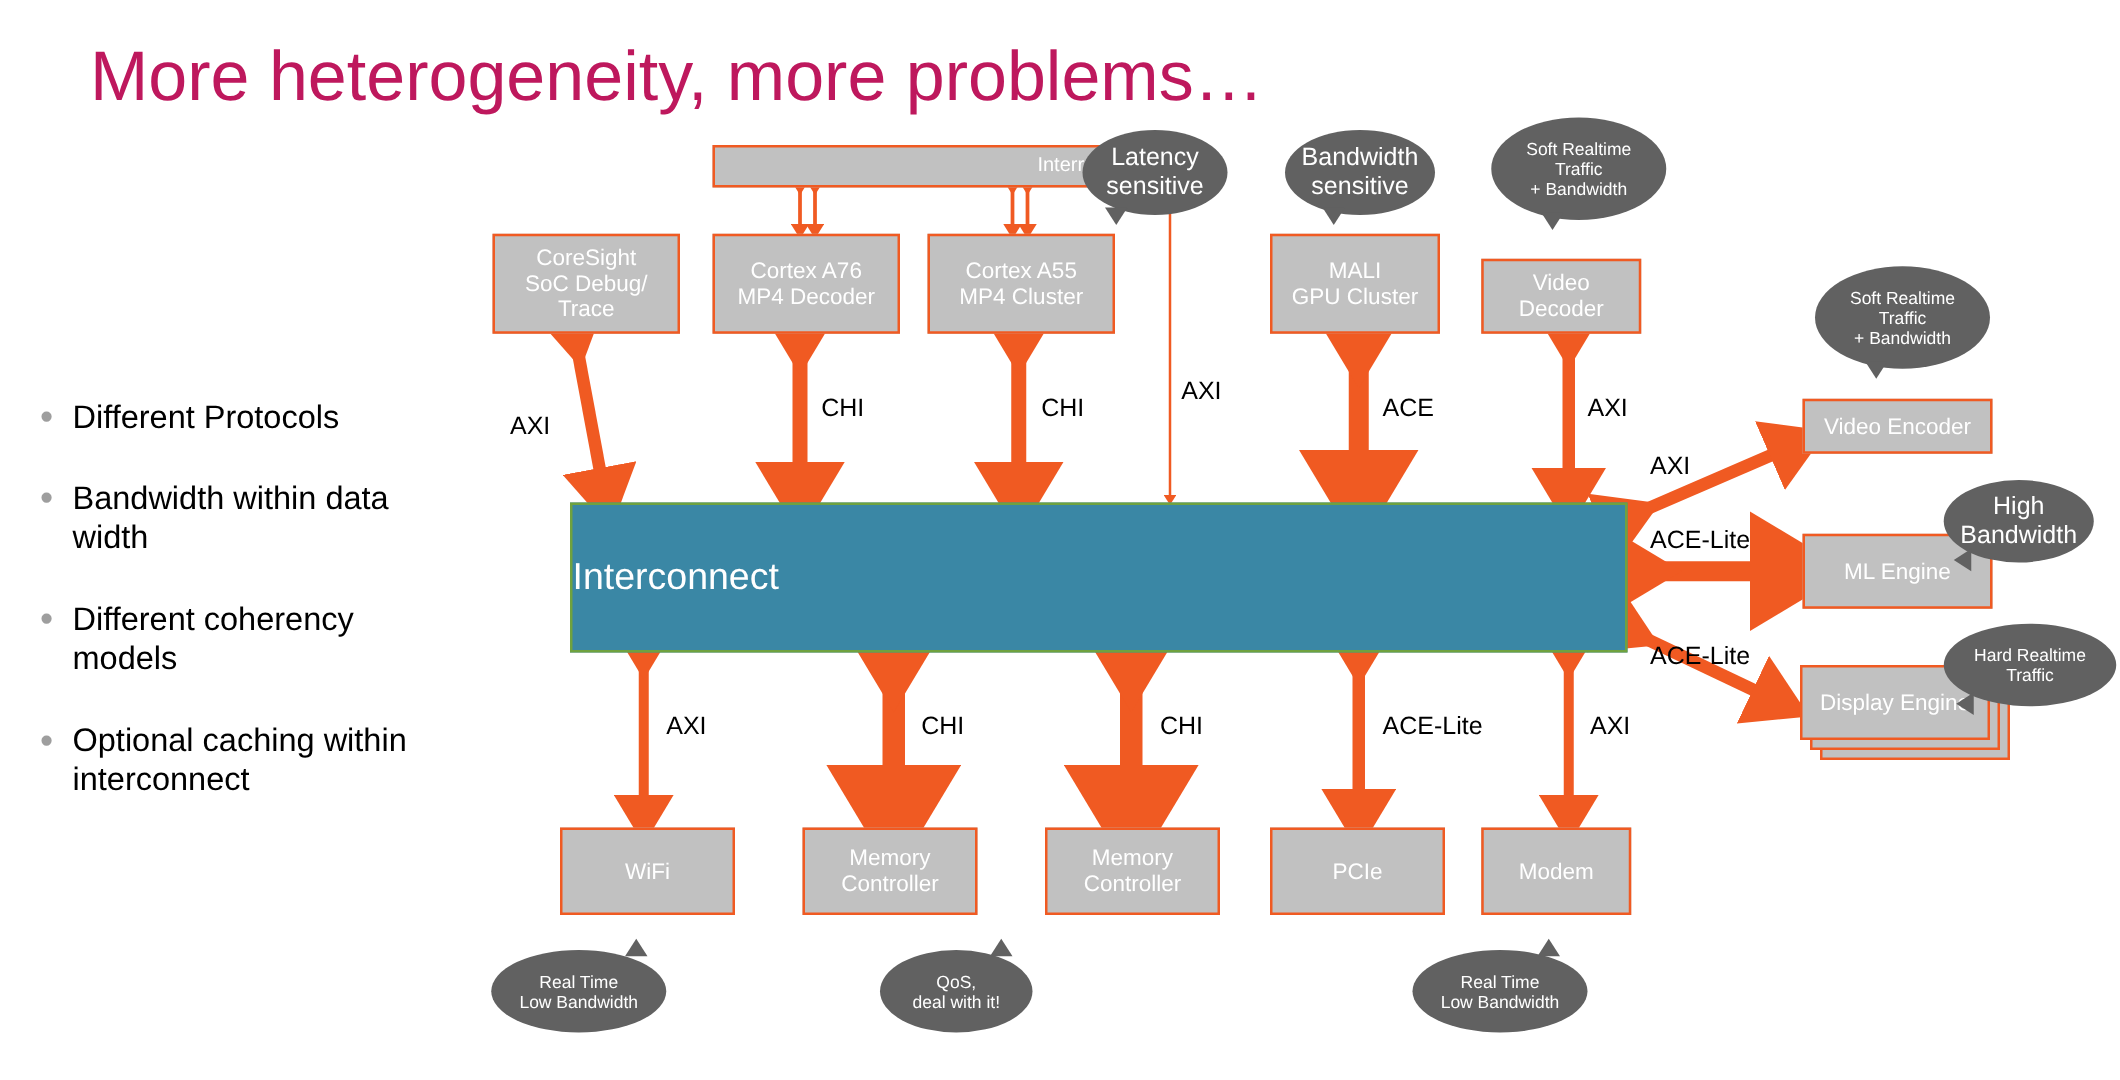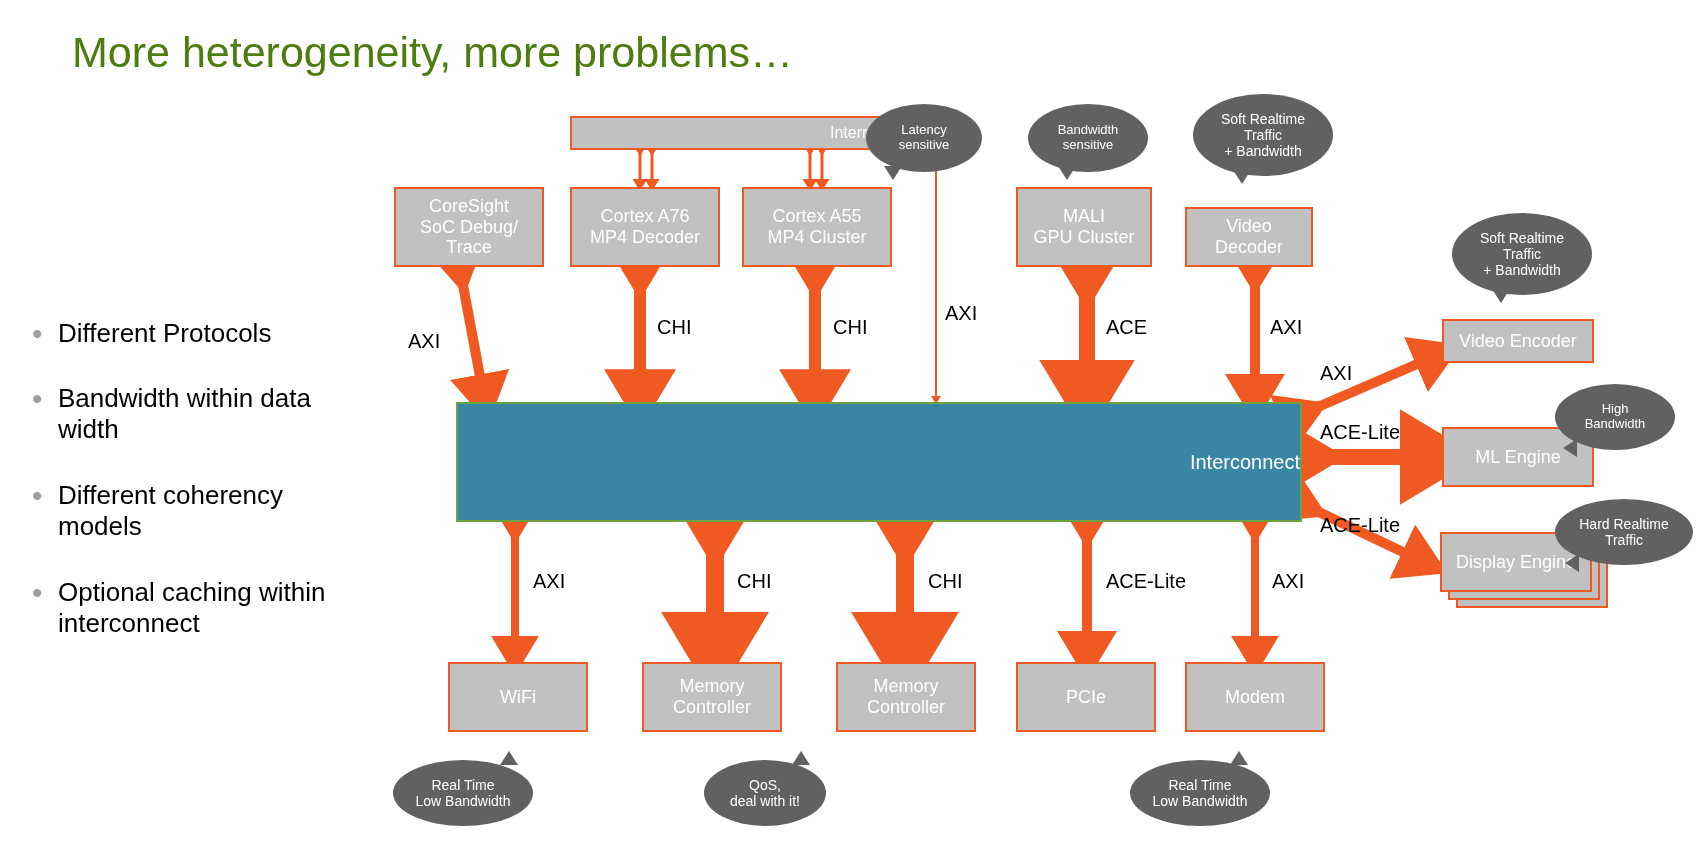--- a/index.html
+++ b/index.html
@@ -8,23 +8,23 @@
     width: 1696px;
     height: 864px;
     font-family: Arial, Helvetica, sans-serif;
     background: #fff;
     overflow: hidden;
   }
   .title {
     position: absolute;
     left: 72px;
     top: 28px;
-    font-size: 43px;
+    font-size: 56px;
     font-weight: 400;
-    color: #4d7c0f;
+    color: #be185d;
   }
   .bullet {
     position: absolute;
     left: 58px;
     width: 310px;
     font-size: 26px;
     color: #000;
     line-height: 1.18;
   }
   .dot {
@@ -47,39 +47,39 @@
     line-height: 1.15;
     box-sizing: border-box;
     padding: 4px 6px;
   }
   .interconnect {
     position: absolute;
     background: #3a87a5;
     border: 2px solid #6fa23f;
     display: flex;
     align-items: center;
-    justify-content: flex-end;
+    justify-content: flex-start;
     color: #fff;
-    font-size: 20px;
+    font-size: 30px;
   }
   .stack-shadow {
     position: absolute;
     background: #c1c1c1;
     border: 2px solid #f05a22;
     box-sizing: border-box;
   }
   .bubble {
     position: absolute;
     background: #616161;
     border-radius: 50%;
     display: flex;
     align-items: center;
     justify-content: center;
     color: #fff;
-    font-size: 13px;
+    font-size: 20px;
     line-height: 1.15;
     text-align: center;
     padding: 6px;
     box-sizing: border-box;
   }
   .tail {
     position: absolute;
     width: 0;
     height: 0;
   }
@@ -187,21 +187,21 @@
     <span style="white-space:pre-line">Memory
 Controller</span>
   </div>
 <div class="box" style="left:836px; top:662px; width:140px; height:70px">
     <span style="white-space:pre-line">Memory
 Controller</span>
   </div>
 <div class="box" style="left:1016px; top:662px; width:140px; height:70px">
     <span>PCIe</span>
   </div>
-<div class="box" style="left:1185px; top:662px; width:140px; height:70px">
+<div class="box" style="left:1185px; top:662px; width:120px; height:70px">
     <span>Modem</span>
   </div>
 
 <div class="box" style="left:1442px; top:319px; width:152px; height:44px">
     <span>Video Encoder</span>
   </div>
 <div class="box" style="left:1442px; top:427px; width:152px; height:60px">
     <span>ML Engine</span>
   </div>
 

